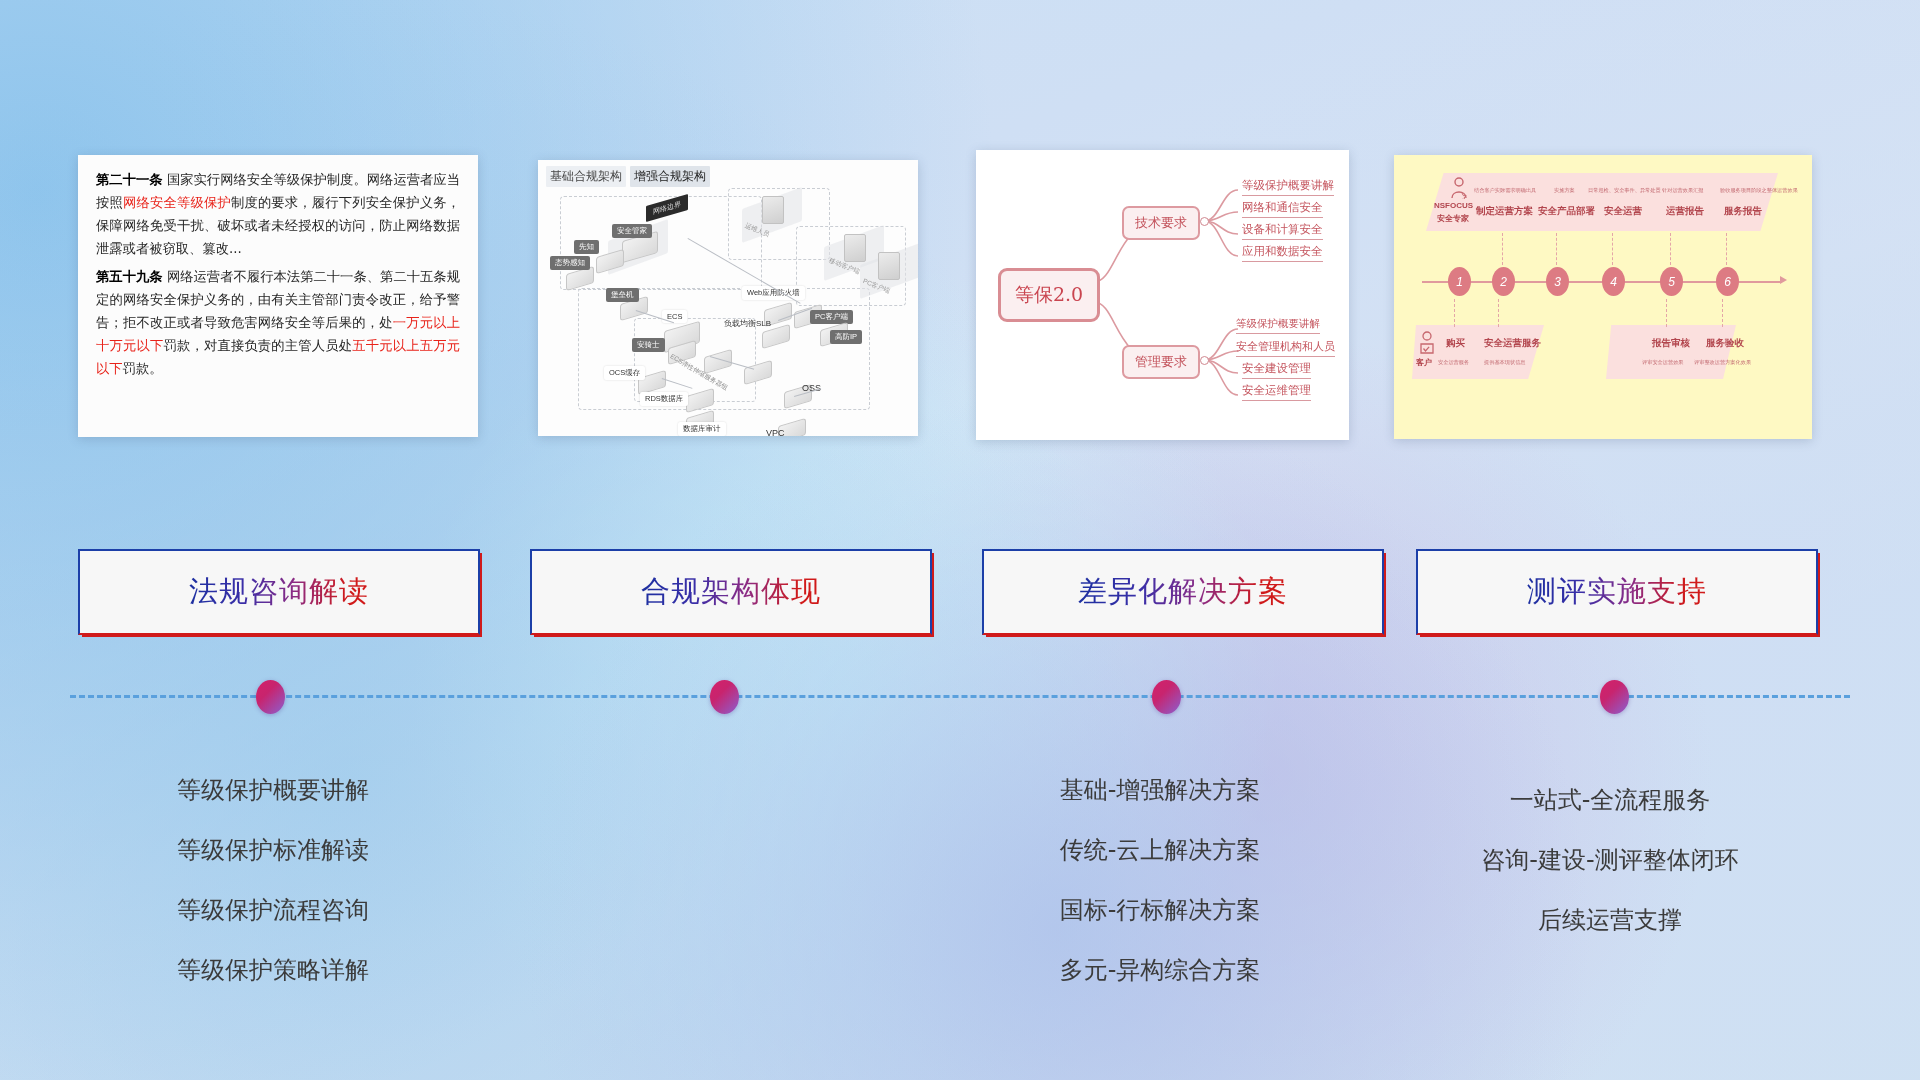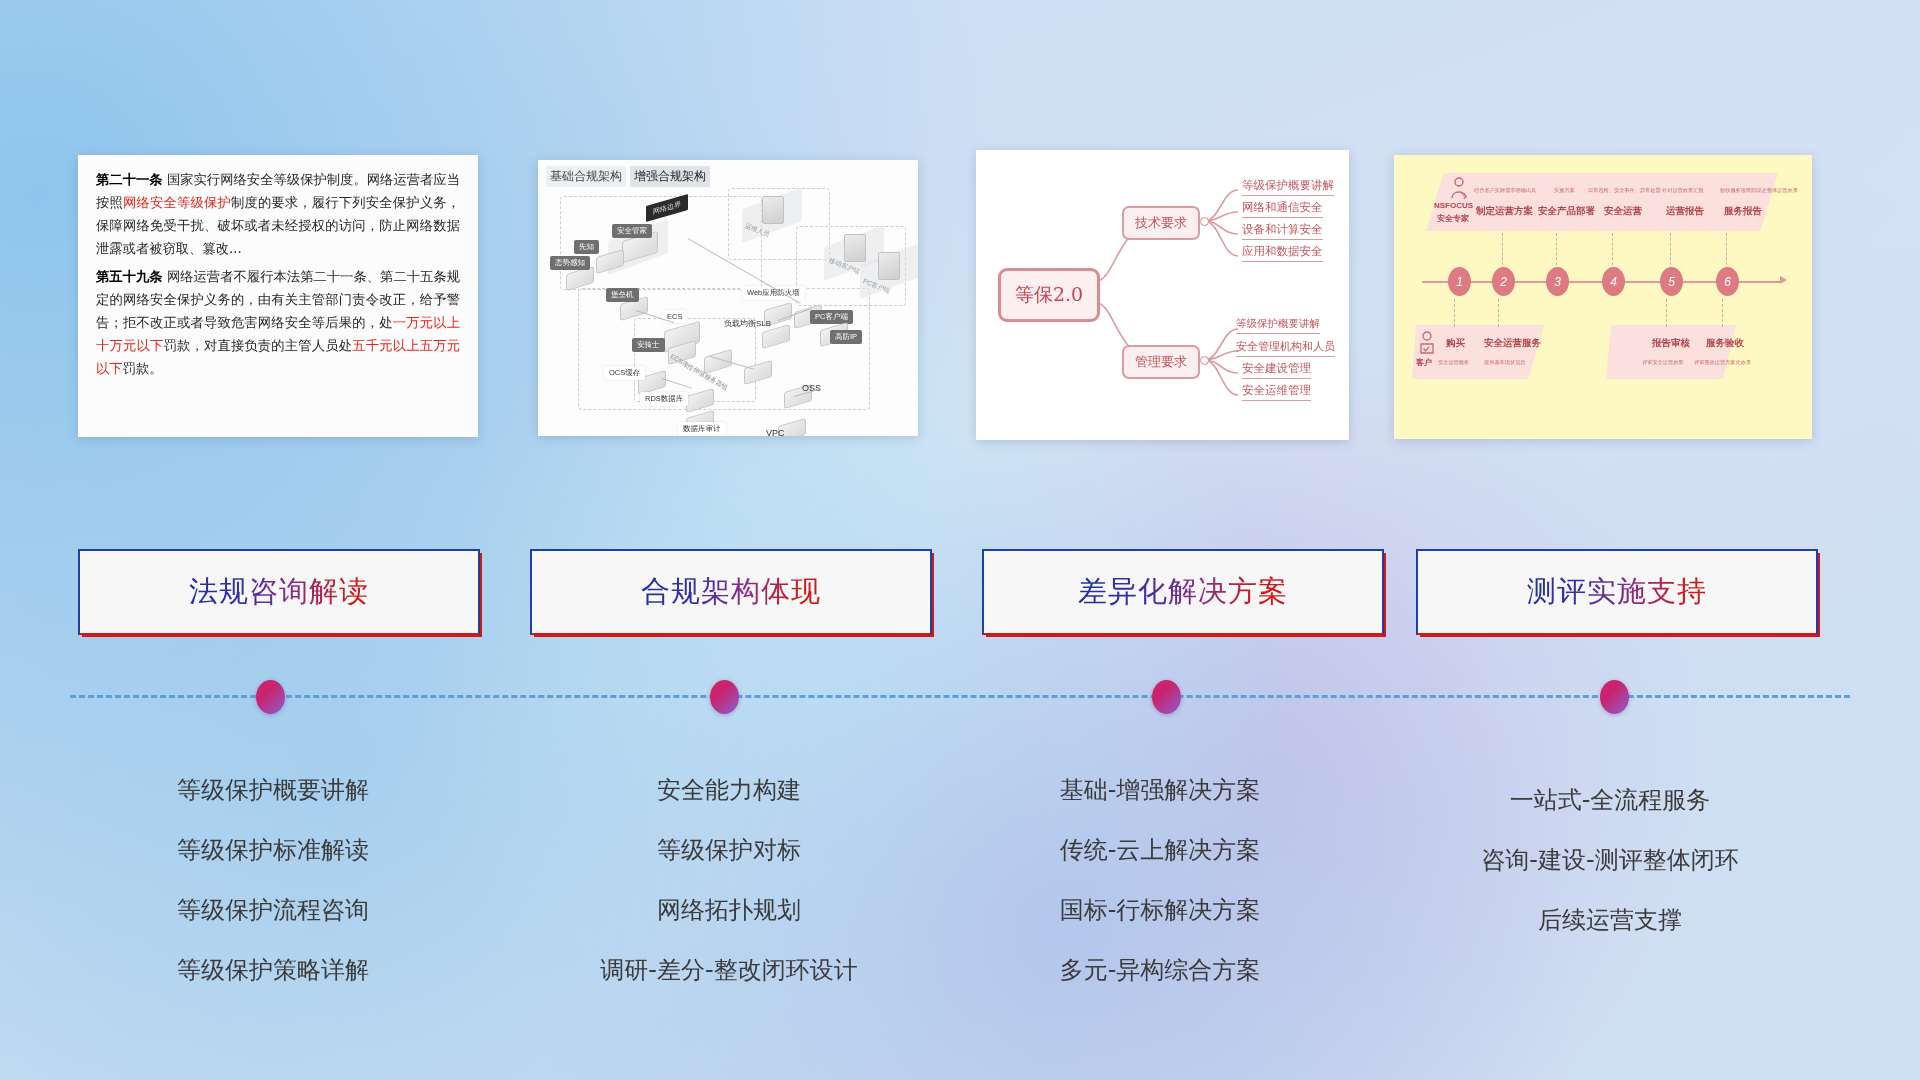--- a/index.html
+++ b/index.html
@@ -350,26 +350,20 @@
   <div class="dot" style="left:710px;"></div>
   <div class="dot" style="left:1152px;"></div>
   <div class="dot" style="left:1600px;"></div>
 
   <div class="col c1">
     <div class="item">等级保护概要讲解</div>
     <div class="item">等级保护标准解读</div>
     <div class="item">等级保护流程咨询</div>
     <div class="item">等级保护策略详解</div>
   </div>
-  <div class="col c2">
-    <div class="item">安全能力构建</div>
-    <div class="item">等级保护对标</div>
-    <div class="item">网络拓扑规划</div>
-    <div class="item">调研-差分-整改闭环设计</div>
-  </div>
   <div class="col c3">
     <div class="item">基础-增强解决方案</div>
     <div class="item">传统-云上解决方案</div>
     <div class="item">国标-行标解决方案</div>
     <div class="item">多元-异构综合方案</div>
   </div>
   <div class="col c4" style="top:752px;">
     <div class="item">一站式-全流程服务</div>
     <div class="item">咨询-建设-测评整体闭环</div>
     <div class="item">后续运营支撑</div>

